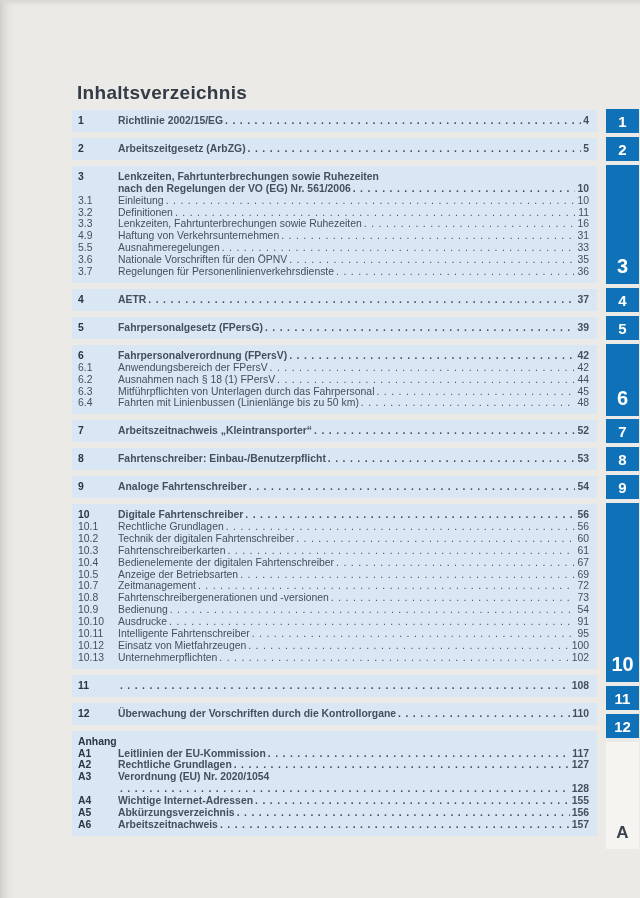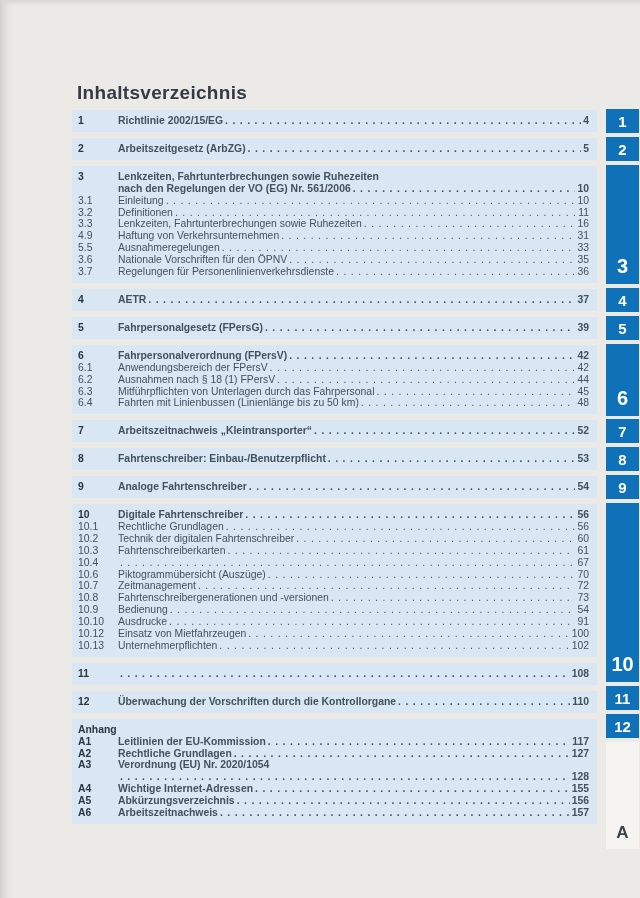--- a/index.html
+++ b/index.html
@@ -319,32 +319,33 @@
               <span class="t">Fahrtenschreiberkarten</span>
               <span class="dots"></span>
               <span class="pg">61</span>
             </div>
           </div>
         </div>
         <div class="row">
           <span class="num">10.4</span>
           <div class="ebody">
             <div class="line">
+              <span class="t">Bedienelemente der digitalen Fahrtenschreiber</span>
               <span class="dots"></span>
               <span class="pg">67</span>
             </div>
           </div>
         </div>
         <div class="row">
-          <span class="num">10.6</span>
-          <div class="ebody">
-            <div class="line">
-              <span class="t">Piktogrammübersicht (Auszüge)</span>
-              <span class="dots"></span>
-              <span class="pg">70</span>
+          <span class="num">10.5</span>
+          <div class="ebody">
+            <div class="line">
+              <span class="t">Anzeige der Betriebsarten</span>
+              <span class="dots"></span>
+              <span class="pg">69</span>
             </div>
           </div>
         </div>
         <div class="row">
           <span class="num">10.7</span>
           <div class="ebody">
             <div class="line">
               <span class="t">Zeitmanagement</span>
               <span class="dots"></span>
               <span class="pg">72</span>
@@ -371,20 +372,30 @@
             </div>
           </div>
         </div>
         <div class="row">
           <span class="num">10.10</span>
           <div class="ebody">
             <div class="line">
               <span class="t">Ausdrucke</span>
               <span class="dots"></span>
               <span class="pg">91</span>
+            </div>
+          </div>
+        </div>
+        <div class="row">
+          <span class="num">10.11</span>
+          <div class="ebody">
+            <div class="line">
+              <span class="t">Intelligente Fahrtenschreiber</span>
+              <span class="dots"></span>
+              <span class="pg">95</span>
             </div>
           </div>
         </div>
         <div class="row">
           <span class="num">10.12</span>
           <div class="ebody">
             <div class="line">
               <span class="t">Einsatz von Mietfahrzeugen</span>
               <span class="dots"></span>
               <span class="pg">100</span>

